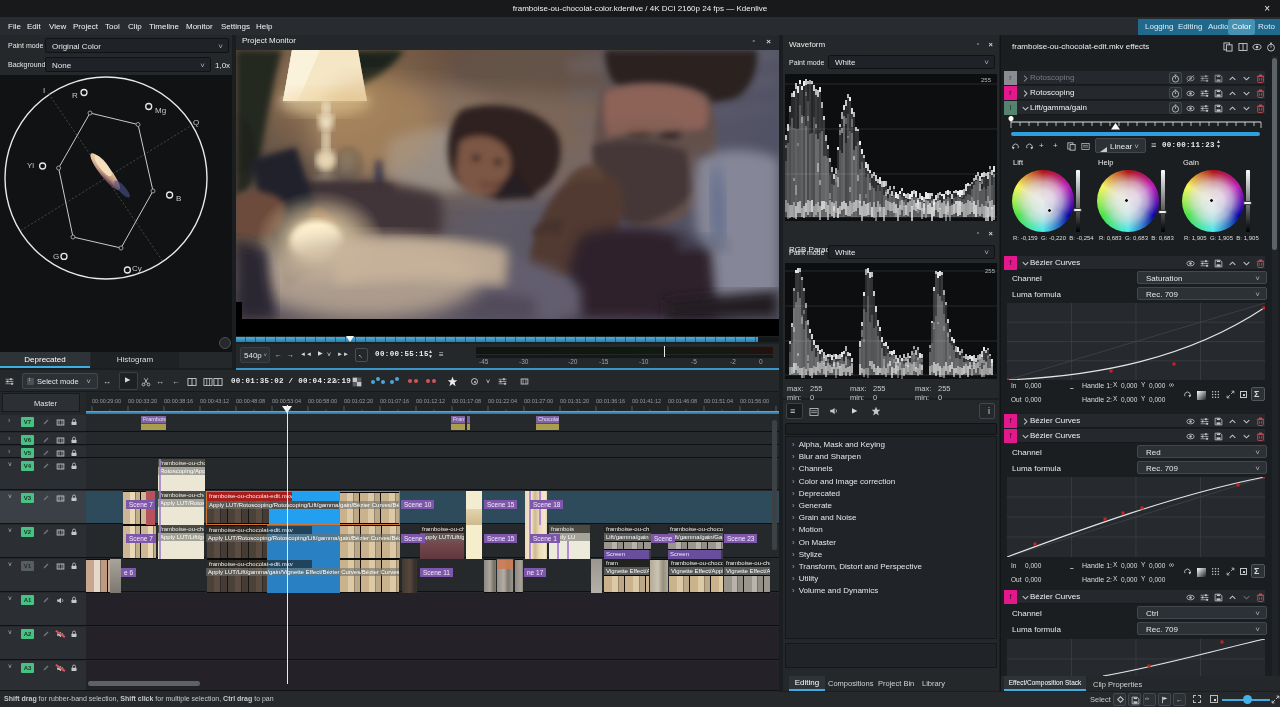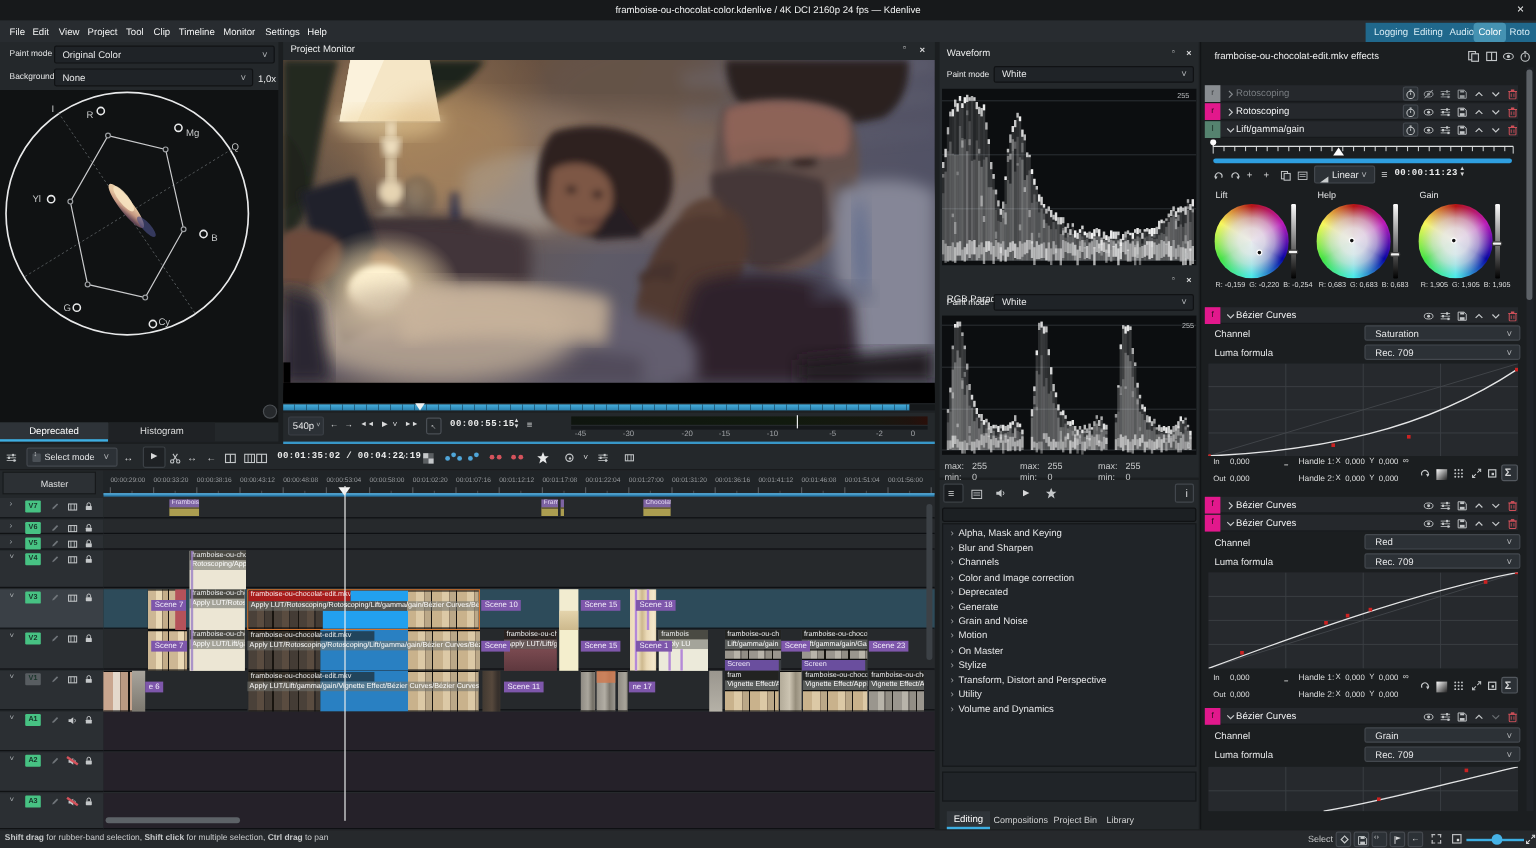--- a/index.html
+++ b/index.html
@@ -1877,21 +1877,21 @@
         </svg>
       <svg class="i" viewBox="0 0 16 16" style="left:238px;top:3px;color:#6a6e72;">
           <use href="#chevd"></use>
         </svg>
       <svg class="i" viewBox="0 0 16 16" style="left:252px;top:3px;color:#cc4f58;">
           <use href="#trash"></use>
         </svg>
     </div>
     <span class="lab" style="left:11px;top:574px;">Channel</span>
     <div class="combo2" style="left:136px;top:571px;width:130px;height:13px;">
-        <span class="tx">Grain</span>
+        <span class="tx">Ctrl</span>
         <span class="ar">˅</span>
       </div>
     <span class="lab" style="left:11px;top:590px;">Luma formula</span>
     <div class="combo2" style="left:136px;top:587px;width:130px;height:13px;">
         <span class="tx">Rec. 709</span>
         <span class="ar">˅</span>
       </div>
     <svg class="curveg" style="top:604px;" width="258" height="37">
       <rect width="258" height="37" fill="#26292d"></rect>
       <g stroke="#3b3f43" stroke-width="0.8">
@@ -1901,20 +1901,24 @@
         <line x1="0" y1="20" x2="258" y2="20"></line>
       </g>
       <line x1="100" y1="37" x2="258" y2="0" stroke="#45494d" stroke-width="0.7"></line>
       <path d="M96,37 C150,28 205,12 258,0" fill="none" stroke="#e4e5e6" stroke-width="1.1"></path>
       <g fill="#cc2222">
           <rect x="140.5" y="25.5" width="3" height="3"></rect>
           <rect x="213.5" y="1.5" width="3" height="3"></rect>
         </g>
     </svg>
 
+    <div class="abs" style="left:0;top:641px;width:280px;height:15px;background:#24282b;">
+      <div class="abs" style="left:3px;top:0;width:82px;height:15px;background:#2e3338;border-bottom:2px solid #3daee2;text-align:center;font-size:6.5px;line-height:14px;color:#fff;white-space:nowrap;overflow:hidden;">Effect/Composition Stack</div>
+      <span class="lab" style="left:92px;top:4px;font-size:7.5px;color:#cfd0d1;">Clip Properties</span>
+    </div>
 
     <div class="abs" style="left:271px;top:21px;width:6px;height:620px;background:#202327;"></div>
     <div class="abs" style="left:271px;top:23px;width:5px;height:192px;background:#5d6267;border-radius:2.5px;"></div>
   </div>
   <div id="tlb" class="abs" style="left:0;top:370px;width:779px;height:22px;background:#24282b;border-bottom:1px solid #17191b;">
     <svg class="i" viewBox="0 0 16 16" style="left:5px;top:7px;">
         <use href="#slid"></use>
       </svg>
     <div class="combo2" style="left:22px;top:3px;width:76px;height:16px;font-size:7.5px;">
       <span style="position:absolute;left:4px;top:4px;width:7px;height:7px;background:#4a5056;border-radius:1px;"></span>

